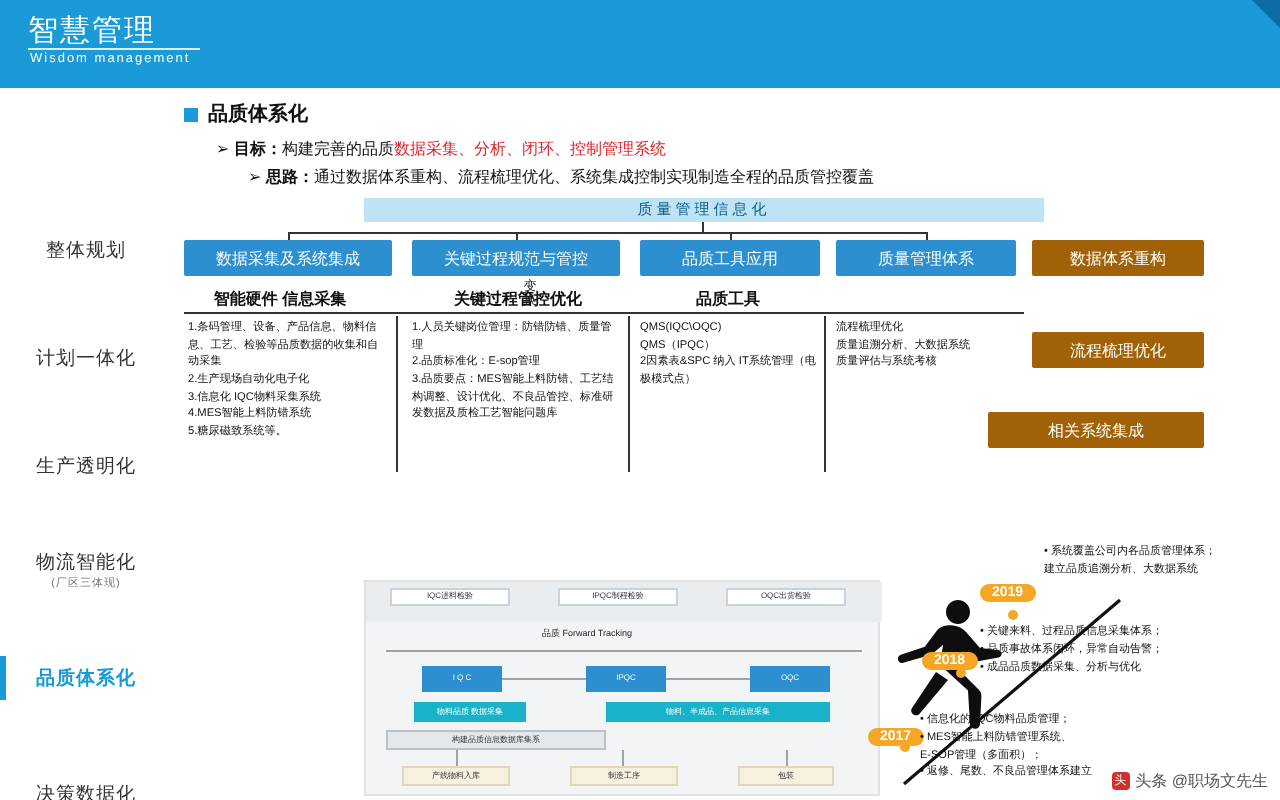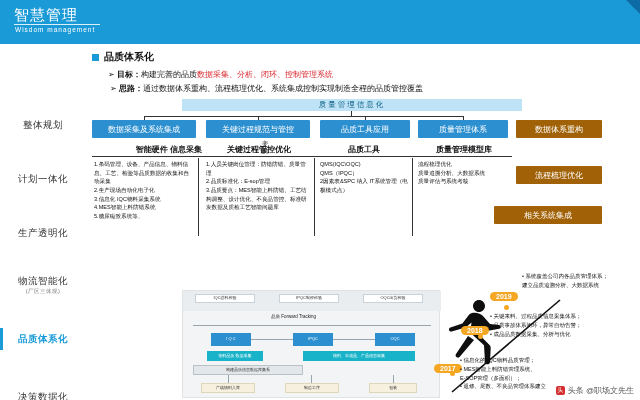--- a/index.html
+++ b/index.html
@@ -177,21 +177,21 @@
   <div class="content">
 
     <div class="sec-title">
       <span class="sec-sq"></span>
       <span class="sec-title-text">品质体系化</span>
     </div>
 
     <div class="goal-line" style="left:22px; top:25px;">
       <span class="arrow-b">➢ </span><span class="lbl">目标：</span><span>构建完善的品质</span><span class="red">数据采集、分析、闭环、控制管理系统</span>
     </div>
-    <div class="goal-line" style="left:24px; top:39px;">
+    <div class="goal-line" style="left:38px; top:39px;">
       <span class="arrow-b">➢ </span><span class="lbl">思路：</span><span>通过数据体系重构、流程梳理优化、系统集成控制实现制造全程的品质管控覆盖</span>
     </div>
 
     <div class="banner">质量管理信息化</div>
 
     <div class="bluebox" style="left:6px; top:76px; width:104px;">数据采集及系统集成</div>
     <div class="bluebox" style="left:120px; top:76px; width:104px;text-align:right;">关键过程规范与管控</div>
     <div class="bluebox" style="left:234px; top:76px; width:90px;">品质工具应用</div>
     <div class="bluebox" style="left:332px; top:76px; width:90px;">质量管理体系</div>
 
@@ -202,24 +202,23 @@
     <div class="vline" style="left:265px; top:67px; height:6px;"></div>
     <div class="hline" style="left:58px; top:72px; width:320px;"></div>
     <div class="vline" style="left:58px; top:72px; height:4px;"></div>
     <div class="vline" style="left:172px; top:72px; height:4px;"></div>
     <div class="vline" style="left:279px; top:72px; height:4px;"></div>
     <div class="vline" style="left:377px; top:72px; height:4px;"></div>
 
     <div class="bianhuan" style="left:174px; top:96px; width:10px;">变
 换</div>
 
-    <div class="colhead" style="left:12px; top:100px; width:104px;text-align:right;">智能硬件 信息采集</div>
+    <div class="colhead" style="left:2px; top:100px; width:104px;">智能硬件 信息采集</div>
     <div class="colhead" style="left:118px; top:100px; width:110px;">关键过程管控优化</div>
     <div class="colhead" style="left:232px; top:100px; width:92px;">品质工具</div>
-    <div class="colhead" style="left:330px; top:100px; width:96px;">质量管理模型库</div>
 
     <div class="col-underline" style="left:6px; top:112px; width:420px;"></div>
 
     <div class="coltext" style="left:8px; top:116px; width:98px;">1.条码管理、设备、产品信息、物料信息、工艺、检验等品质数据的收集和自动采集
 2.生产现场自动化电子化
 3.信息化 IQC物料采集系统
 4.MES智能上料防错系统
 5.糖尿磁致系统等。</div>
     <div class="coltext" style="left:120px; top:116px; width:104px;">1.人员关键岗位管理：防错防错、质量管理
 2.品质标准化：E-sop管理

